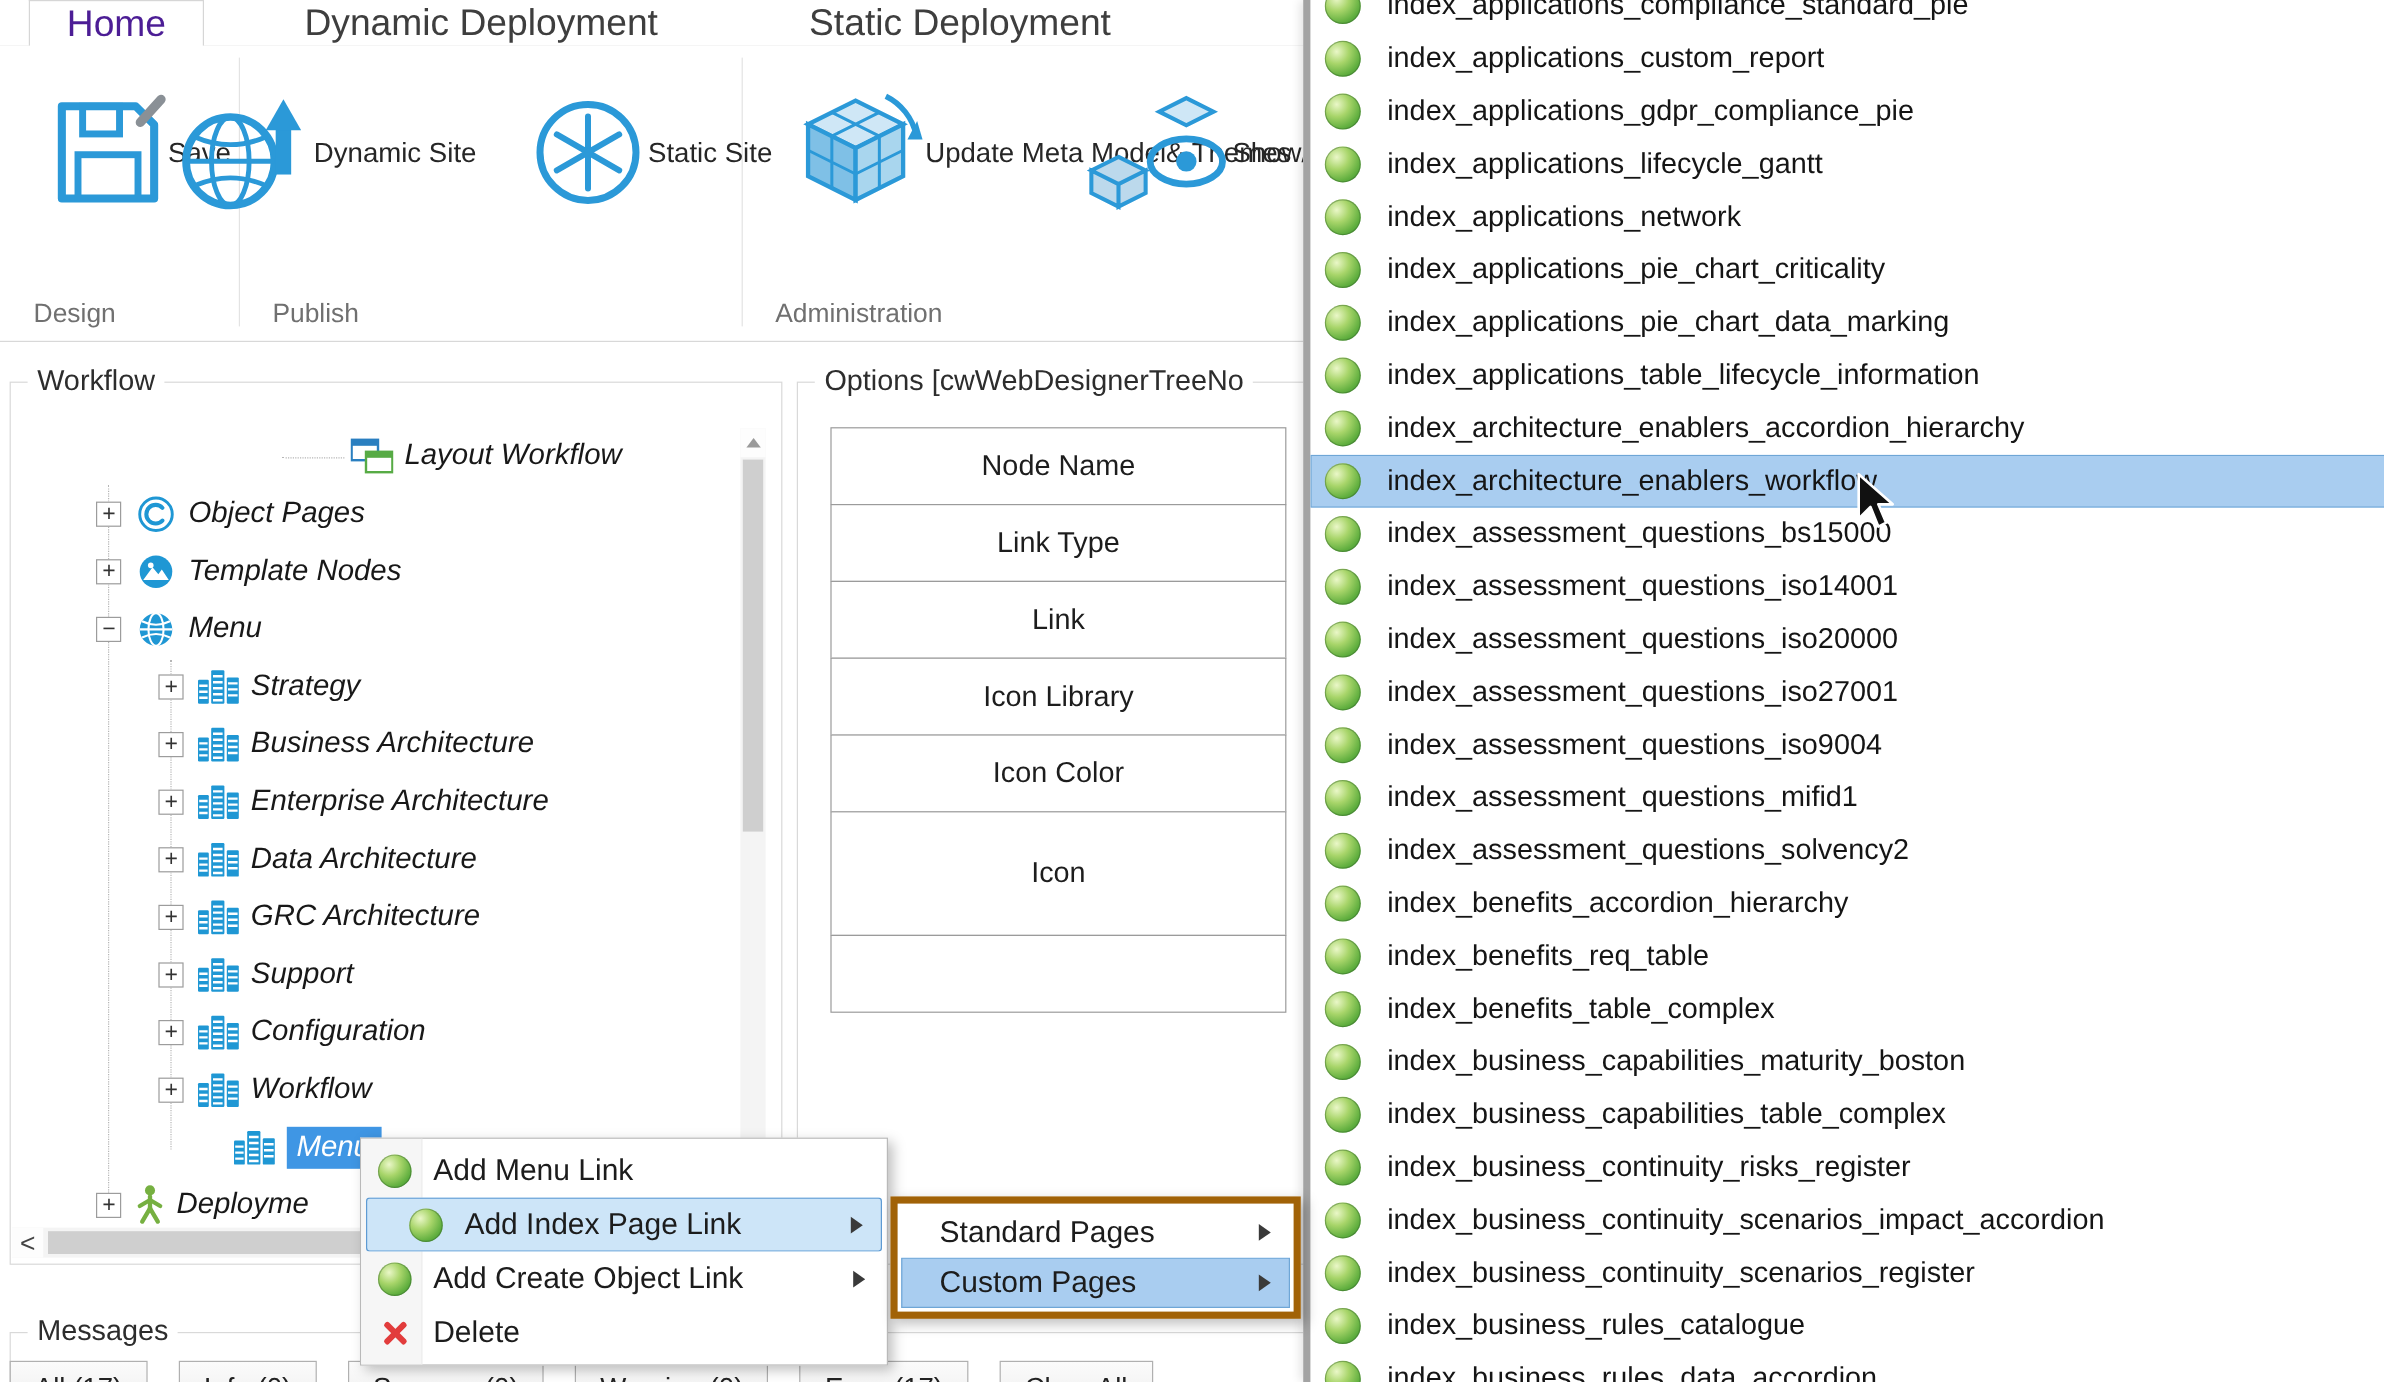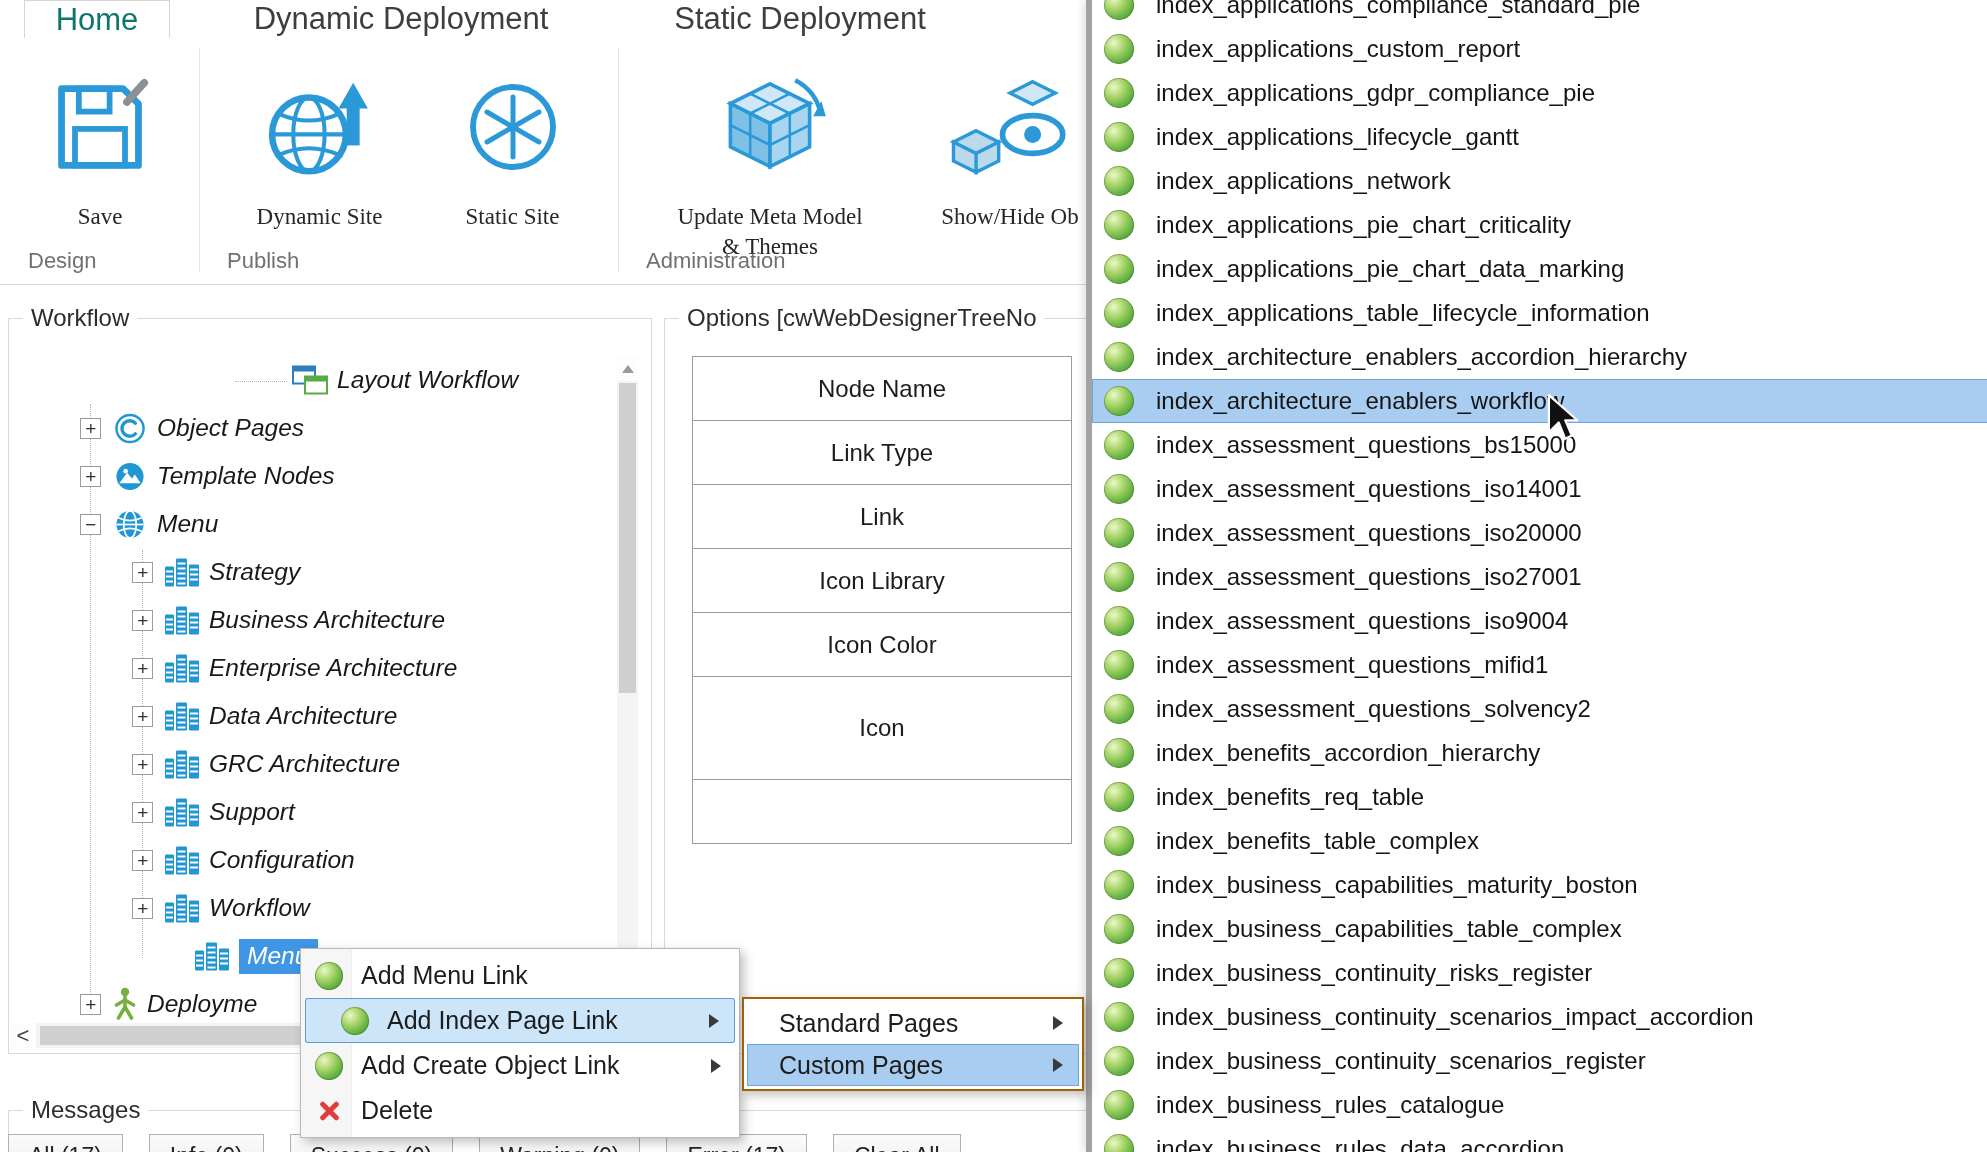--- a/index.html
+++ b/index.html
@@ -7,29 +7,29 @@
     width:1987px; height:1152px; overflow:hidden; position:relative;
     background:#ffffff; font-family:"Liberation Sans", sans-serif;
     -webkit-font-smoothing:antialiased;
   }
   #app { position:absolute; inset:0; }
 
   
   .tabbar { position:absolute; left:0; top:0; width:100%; height:38px; background:#fff; border-bottom:1px solid #d8d8d8; z-index:1; }
   .tab { position:absolute; top:0; height:38px; display:flex; align-items:center; justify-content:center;
          font-size:31px; color:#3e3e3e; white-space:nowrap; }
-  .tab.active { color:#0f766e; background:#fff; border:1px solid #d6d6d6; border-bottom:none; z-index:3; }
+  .tab.active { color:#4c1d95; background:#fff; border:1px solid #d6d6d6; border-bottom:none; z-index:3; }
   .tab-home { left:24px; width:144px; }
   .tab-dd   { left:205px; width:392px; }
   .tab-sd   { left:650px; width:300px; }
 
   
   .ribbon { position:absolute; left:0; top:38px; width:100%; height:246px; background:#fff; border-bottom:1px solid #d8d8d8; z-index:1; }
   .rsep { position:absolute; top:10px; bottom:12px; width:1px; background:#e3e3e3; }
-  .rbtn { position:absolute; top:14px; display:flex; flex-direction:column; align-items:center; cursor:default;font-family:Liberation Serif, serif; }
+  .rbtn { position:absolute; top:14px; display:flex; flex-direction:row; align-items:center; cursor:default; }
   .ricon { height:150px; display:flex; align-items:center; justify-content:center; }
   .rlabel { font-size:23px; color:#262626; text-align:center; line-height:30px; white-space:nowrap; }
   .rgrouplabel { position:absolute; top:210px; font-size:22px; color:#707070; text-align:left;margin-left:28px; }
 
   
   .gbox { position:absolute; border:1px solid #d9d9d9; background:#fff; }
   .gbox-title { position:absolute; top:-15px; left:14px; background:#fff; padding:0 8px; font-size:24px; color:#2d2d2d; white-space:nowrap; }
 
   
   .guide { position:absolute; border-left:1px dotted #b5b5b5; width:0; z-index:2; }
@@ -70,21 +70,21 @@
   .ctxmenu::before { content:""; position:absolute; left:0; top:0; bottom:0; width:50px; background:#f6f6f6; border-right:1px solid #ededed; }
   .mi { position:relative; height:45px; display:flex; align-items:center; font-size:25px; color:#1c1c1c; }
   .mi-icon { width:52px; display:flex; align-items:center; justify-content:center; flex:0 0 auto; position:relative; }
   .mi-label { margin-left:6px; white-space:nowrap; }
   .mi.hl { background:#cde5f8; box-shadow:inset 0 0 0 1px #5f9bd3; border-radius:3px; margin:0 2px;padding-left:24px; }
   .mi-arrow { position:absolute; right:16px; width:0; height:0; border-left:10px solid #3a3a3a;
               border-top:7px solid transparent; border-bottom:7px solid transparent; }
 
   
   .submenu { position:absolute; left:742px; top:997px; width:342px; box-sizing:border-box; background:#fff;
-             border:2px solid #a16207; box-shadow:4px 4px 10px rgba(0,0,0,.25); padding:3px; z-index:55; }
+             border:6px solid #a16207; box-shadow:4px 4px 10px rgba(0,0,0,.25); padding:3px; z-index:55; }
   .smi { position:relative; height:42px; display:flex; align-items:center; padding-left:32px; font-size:25px; color:#1c1c1c; }
   .smi.hl { background:#a9cdf0; box-shadow:inset 0 0 0 1px #6fa6d6; }
 
   
   .flyout { position:absolute; left:1086px; top:0; width:901px; height:1152px; background:#fff;
             border-left:6px solid #a3a3a3; box-shadow:-3px 0 8px rgba(0,0,0,.12); z-index:40; overflow:hidden; }
   .flyout-inner { position:absolute; left:0; top:-17px; right:0; }
   .prow { height:44px; display:flex; align-items:center; padding-left:12px; font-size:24px; color:#151515; white-space:nowrap; }
   .prow.selected { background:#a9cdf0; box-shadow:inset 0 0 0 1px #6fa6d6; }
   .orb { width:30px; height:30px; border-radius:50%; flex:0 0 auto;

